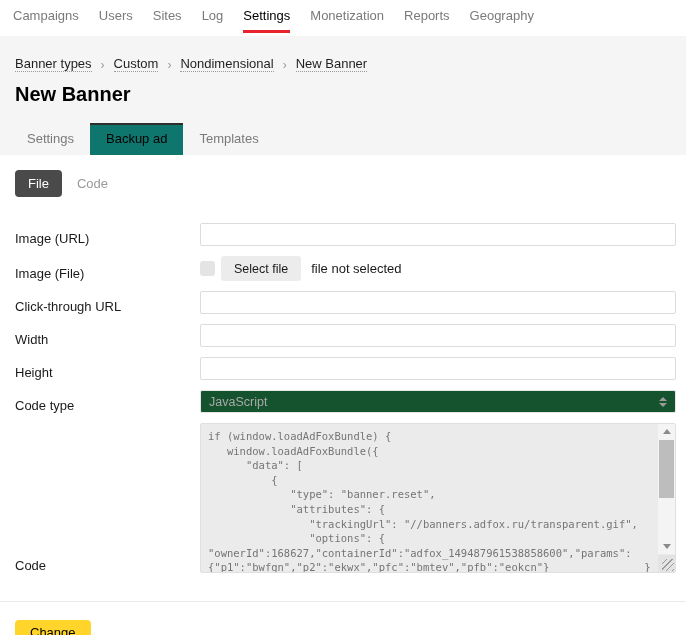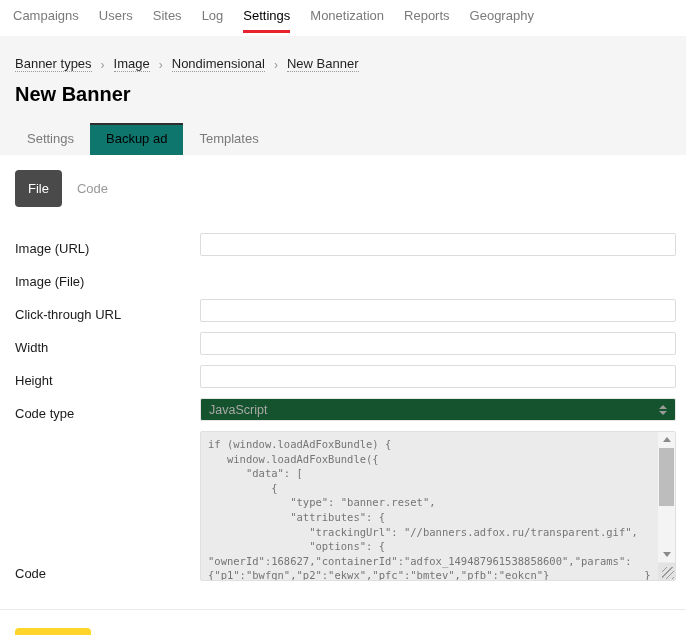--- a/index.html
+++ b/index.html
@@ -80,21 +80,21 @@
     border-top: 2px solid #2e2e2e;
     padding: 6px 16px 9px 16px;
     margin: 0 4px;
   }
 
   
   .main { padding: 15px; }
 
   .seg-toggle { display: flex; align-items: center; }
   .seg-btn {
-    height: 37px;
+    height: 27px;
     padding: 0 13px;
     border: none;
     border-radius: 4px;
     background: #4a4a4a;
     color: #ffffff;
     font-size: 13px;
     font-family: inherit;
     cursor: pointer;
   }
   .seg-option {
@@ -269,21 +269,21 @@
   <span class="nav-item active">Settings</span>
   <span class="nav-item">Monetization</span>
   <span class="nav-item">Reports</span>
   <span class="nav-item">Geography</span>
 </nav>
 
 <div class="hero">
   <div class="breadcrumb">
     <span class="crumb">Banner types</span>
     <span class="crumb-sep">›</span>
-    <span class="crumb">Image</span>
+    <span class="crumb">Custom</span>
     <span class="crumb-sep">›</span>
     <span class="crumb">Nondimensional</span>
     <span class="crumb-sep">›</span>
     <span class="crumb">New Banner</span>
   </div>
   <div class="page-title">New Banner</div>
   <div class="tabs">
     <span class="tab">Settings</span>
     <span class="tab active">Backup ad</span>
     <span class="tab">Templates</span>
@@ -301,20 +301,25 @@
 
     <div class="form-row">
       <div class="form-label">Image (URL)</div>
       <div class="form-control">
         <input type="text" class="text-input" value="" style="">
       </div>
     </div>
 
     <div class="form-row">
       <div class="form-label">Image (File)</div>
+      <div class="form-control file-row">
+        <span class="checkbox"></span>
+        <button class="file-btn">Select file</button>
+        <span class="file-status">file not selected</span>
+      </div>
     </div>
 
     <div class="form-row">
       <div class="form-label">Click-through URL</div>
       <div class="form-control">
         <input type="text" class="text-input" value="" style="">
       </div>
     </div>
 
     <div class="form-row">

